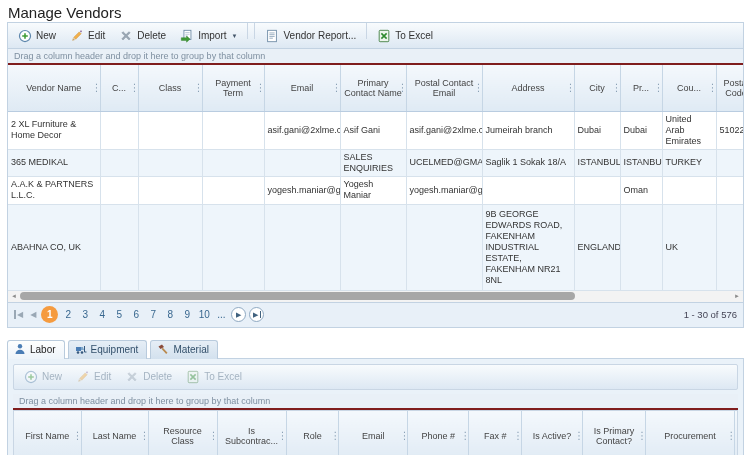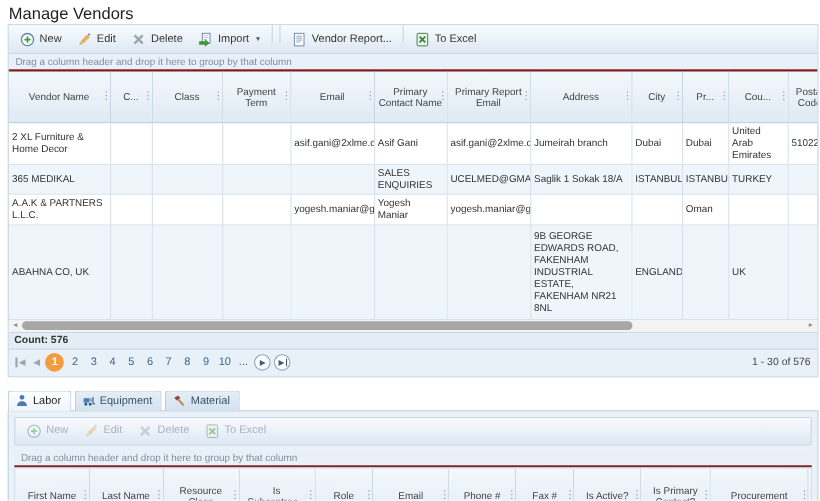--- a/index.html
+++ b/index.html
@@ -160,21 +160,21 @@
           <col style="width:40px">
       </colgroup>
       <thead>
         <tr>
           <th><span>Vendor Name</span><span class="colmenu"></span></th>
           <th><span>C...</span><span class="colmenu"></span></th>
           <th><span>Class</span><span class="colmenu"></span></th>
           <th><span>Payment Term</span><span class="colmenu"></span></th>
           <th><span>Email</span><span class="colmenu"></span></th>
           <th><span>Primary Contact Name</span><span class="colmenu"></span></th>
-          <th><span>Primary Report Email</span><span class="colmenu"></span></th>
+          <th><span>Postal Contact Email</span><span class="colmenu"></span></th>
           <th><span>Address</span><span class="colmenu"></span></th>
           <th><span>City</span><span class="colmenu"></span></th>
           <th><span>Pr...</span><span class="colmenu"></span></th>
           <th><span>Cou...</span><span class="colmenu"></span></th>
           <th><span>Postal Code</span></th>
         </tr>
       </thead>
       <tbody>
         <tr class="r0">
           <td>2 XL Furniture &amp; Home Decor</td>
@@ -237,21 +237,20 @@
   </div>
 
   <div class="hscroll">
     <span class="harrow">◄</span>
     <div class="htrack">
       <div class="hthumb"></div>
     </div>
     <span class="harrow">►</span>
   </div>
 
-  <div class="countbar">Count: 576</div>
 
   <div class="pager">
     <span class="parr pfirst"></span>
     <span class="parr pprev"></span>
     <span class="pnum pcur">1</span>
     <span class="pnum">2</span>
     <span class="pnum">3</span>
     <span class="pnum">4</span>
     <span class="pnum">5</span>
     <span class="pnum">6</span>

